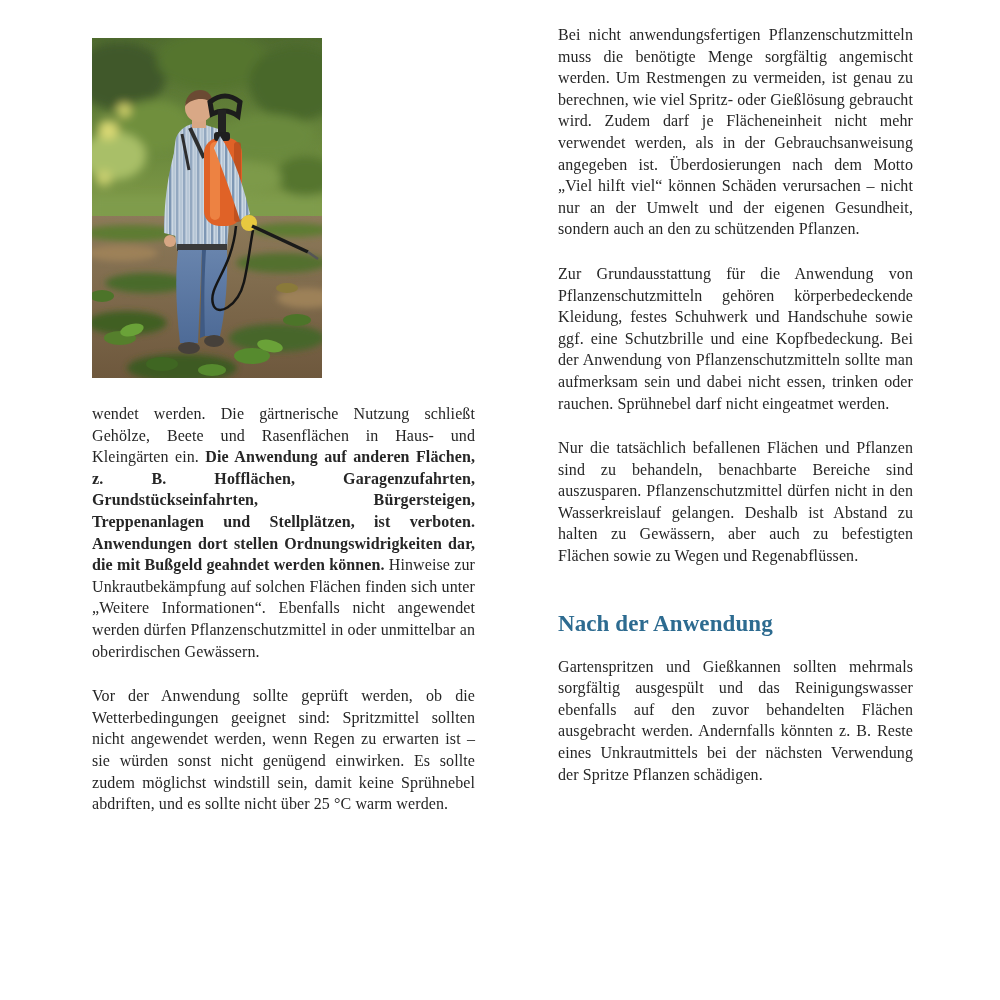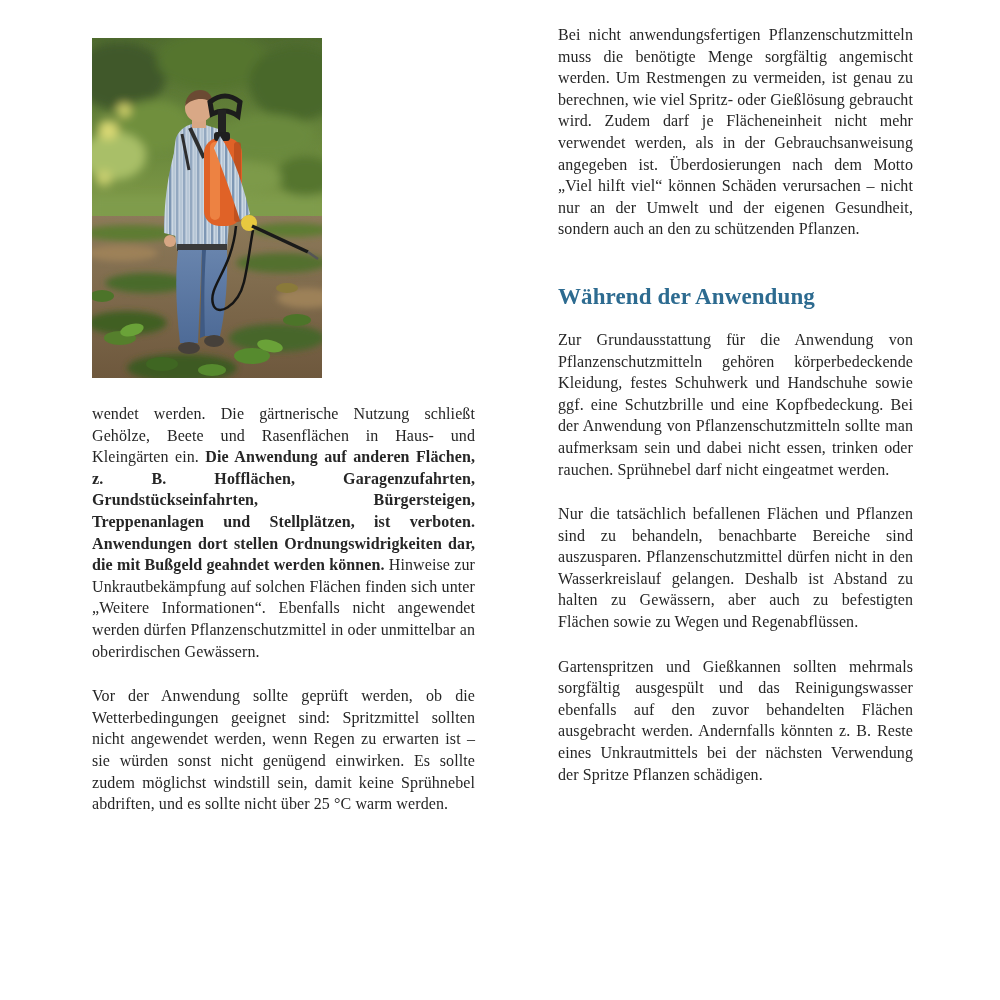--- a/index.html
+++ b/index.html
@@ -147,20 +147,20 @@
     <p class="body"><span>wendet werden. Die gärtnerische Nutzung schließt Gehölze, Beete und Rasenflächen in Haus- und Kleingärten ein. </span><span class="b">Die Anwendung auf anderen Flächen, z. B. Hofflächen, Garagenzufahrten, Grundstückseinfahrten, Bürgersteigen, Treppenanlagen und Stellplätzen, ist verboten. Anwendungen dort stellen Ordnungswidrigkeiten dar, die mit Bußgeld geahndet werden können.</span><span> Hinweise zur Unkrautbekämpfung auf solchen Flächen finden sich unter „Weitere Informationen“. Ebenfalls nicht angewendet werden dürfen Pflanzenschutzmittel in oder unmittelbar an oberirdischen Gewässern.</span></p>
 
 
     <p class="body">Vor der Anwendung sollte geprüft werden, ob die Wetterbedingungen geeignet sind: Spritzmittel sollten nicht angewendet werden, wenn Regen zu erwarten ist – sie würden sonst nicht genügend einwirken. Es sollte zudem möglichst windstill sein, damit keine Sprühnebel abdriften, und es sollte nicht über 25 °C warm werden.</p>
   </div>
 
   <div class="col col-right">
 
     <p class="body first">Bei nicht anwendungsfertigen Pflanzenschutzmitteln muss die benötigte Menge sorgfältig angemischt werden. Um Restmengen zu vermeiden, ist genau zu berechnen, wie viel Spritz- oder Gießlösung gebraucht wird. Zudem darf je Flächeneinheit nicht mehr verwendet werden, als in der Gebrauchsanweisung angegeben ist. Überdosierungen nach dem Motto „Viel hilft viel“ können Schäden verursachen – nicht nur an der Umwelt und der eigenen Gesundheit, sondern auch an den zu schützenden Pflanzen.</p>
 
-    <h2 class="sec">Während der Anwendung</h2>
     <p class="body">Zur Grundausstattung für die Anwendung von Pflanzenschutzmitteln gehören körperbedeckende Kleidung, festes Schuhwerk und Handschuhe sowie ggf. eine Schutzbrille und eine Kopfbedeckung. Bei der Anwendung von Pflanzenschutzmitteln sollte man aufmerksam sein und dabei nicht essen, trinken oder rauchen. Sprühnebel darf nicht eingeatmet werden.</p>
     <p class="body">Nur die tatsächlich befallenen Flächen und Pflanzen sind zu behandeln, benachbarte Bereiche sind auszusparen. Pflanzenschutzmittel dürfen nicht in den Wasserkreislauf gelangen. Deshalb ist Abstand zu halten zu Gewässern, aber auch zu befestigten Flächen sowie zu Wegen und Regenabflüssen.</p>
 
+    <h2 class="sec">Nach der Anwendung</h2>
     <p class="body">Gartenspritzen und Gießkannen sollten mehrmals sorgfältig ausgespült und das Reinigungswasser ebenfalls auf den zuvor behandelten Flächen ausgebracht werden. Andernfalls könnten z. B. Reste eines Unkrautmittels bei der nächsten Verwendung der Spritze Pflanzen schädigen.</p>
   </div>
 
 </div>
 
 </body></html>

